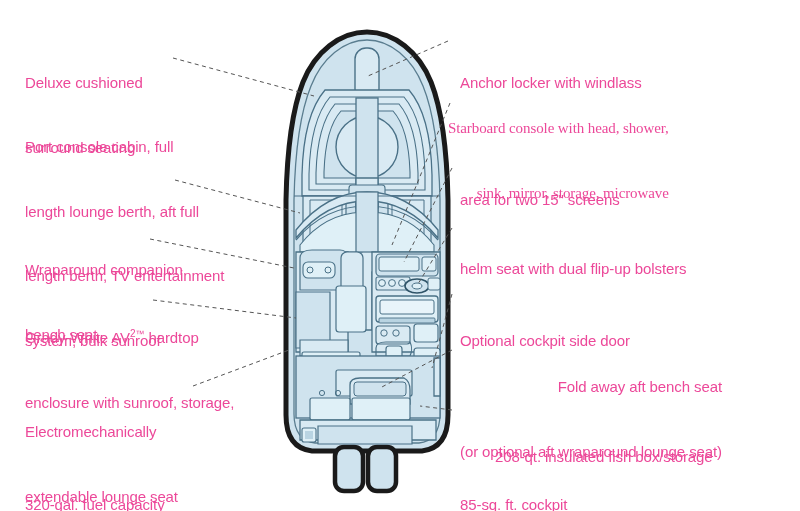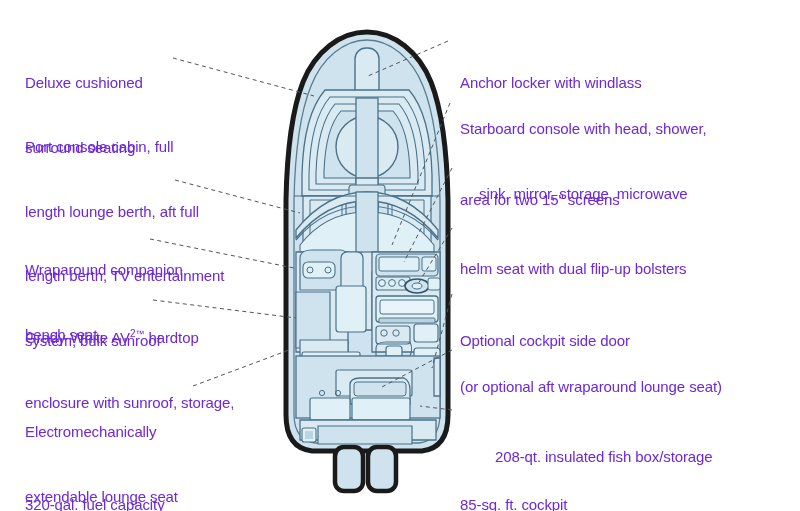--- a/index.html
+++ b/index.html
@@ -19,26 +19,26 @@
     position: absolute;
     left: 0;
     top: 0;
     width: 800px;
     height: 511px;
   }
   .callout {
     position: absolute;
     font-size: 15px;
     line-height: 21.5px;
-    color: #6d28d9;
+    color: #ec4899;
     white-space: pre;
     letter-spacing: -0.1px;
   }
   .callout.left { text-align: left; }
-  .callout.right { text-align: center; }
+  .callout.right { text-align: right; }
   .sup2 {
     font-size: 10px;
     vertical-align: super;
     line-height: 0;
   }
   .tm {
     font-size: 9px;
     vertical-align: super;
     line-height: 0;
   }
@@ -252,38 +252,39 @@
 </div>
 
 <div class="callout left" style="left:25px; top:451px;">
   <div>320-gal. fuel capacity</div>
 </div>
 
 <div class="callout right" style="left:460px; top:29px;">
   <div>Anchor locker with windlass</div>
 </div>
 
-<div class="callout right" style="left:460px; top:75px;">
+<div class="callout right" style="left:448px; top:75px;font-family:Liberation Serif, serif;">
   <div>Starboard console with head, shower,</div>
   <div>sink, mirror, storage, microwave</div>
 </div>
 
 <div class="callout right" style="left:460px; top:146px;">
   <div>area for two 15" screens</div>
 </div>
 
 <div class="callout right" style="left:460px; top:215px;">
   <div>helm seat with dual flip-up bolsters</div>
 </div>
 
 <div class="callout right" style="left:460px; top:287px;">
   <div>Optional cockpit side door</div>
 </div>
 
 <div class="callout right" style="left:460px; top:333px;">
+  <div>Fold away aft bench seat</div>
   <div>(or optional aft wraparound lounge seat)</div>
 </div>
 
 <div class="callout right" style="left:460px; top:403px;margin-left:35px;">
   <div>208-qt. insulated fish box/storage</div>
 </div>
 
 <div class="callout right" style="left:460px; top:451px;">
   <div>85-sq. ft. cockpit</div>
 </div>

